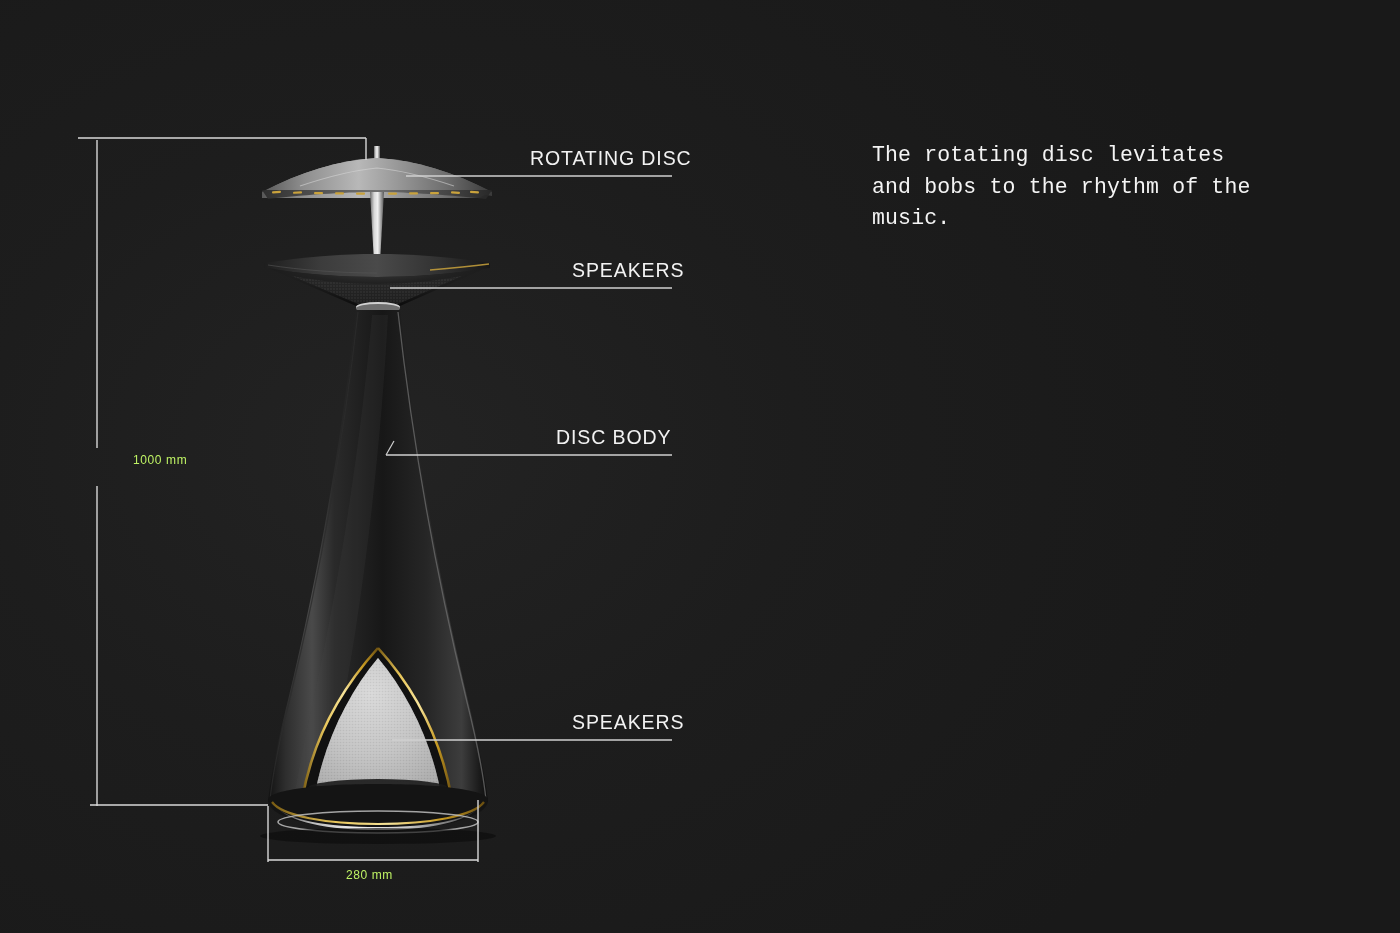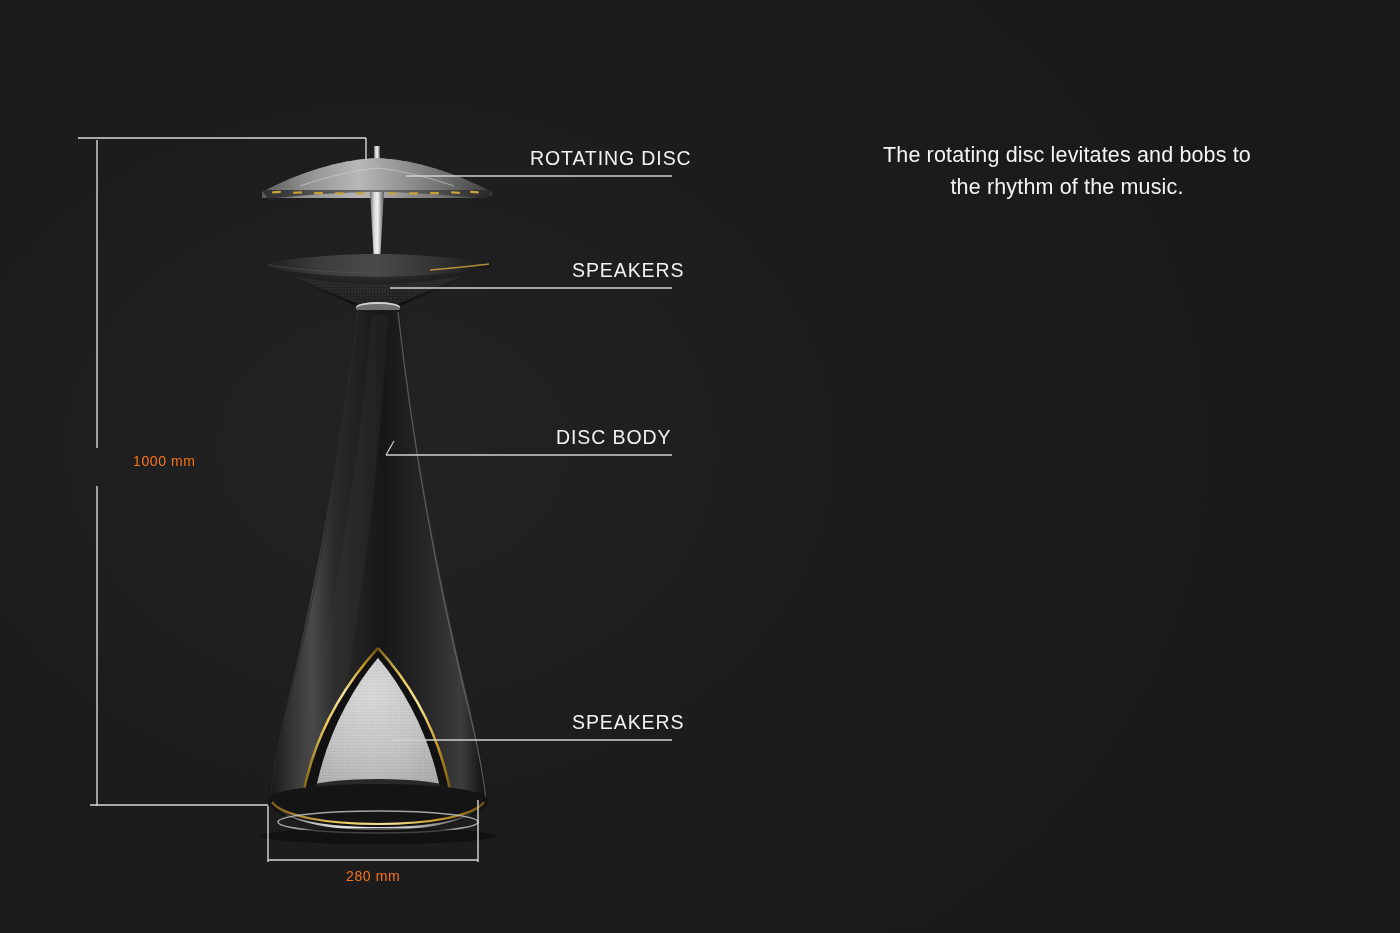--- a/index.html
+++ b/index.html
@@ -16,32 +16,32 @@
   #product { position:absolute; left:0; top:0; width:760px; height:933px; }
 
   .prod-svg { position:absolute; left:0; top:0; }
 
   
   .callout {
     position:absolute; color:#f2f2f2; font-size:19.5px; letter-spacing:.9px;
     white-space:nowrap; font-weight:400;
   }
   .dim-text {
-    position:absolute; color:#f97316; font-size:14px; letter-spacing:.6px;
+    position:absolute; color:#bef264; font-size:12px; letter-spacing:.6px;
     white-space:nowrap;
   }
 
   
   #copy { position:absolute; left:872px; top:140px; width:390px; }
   .para {
     color:#f4f4f4; font-size:21.5px; line-height:31.5px;
     text-align:justify; margin-bottom:26px; letter-spacing:.15px;
   }
   .para:last-child { margin-bottom:0; }
-  .para.nojust { text-align:center; }
+  .para.nojust { text-align:left;font-family:Liberation Mono, monospace; }
 </style>
 </head>
 <body>
 
 <div id="product">
   <svg class="prod-svg" width="760" height="933" viewBox="0 0 760 933">
     <defs>
 
       <linearGradient id="discTop" x1="0" y1="0" x2="1" y2="0">
         <stop offset="0" stop-color="#585858"></stop>

